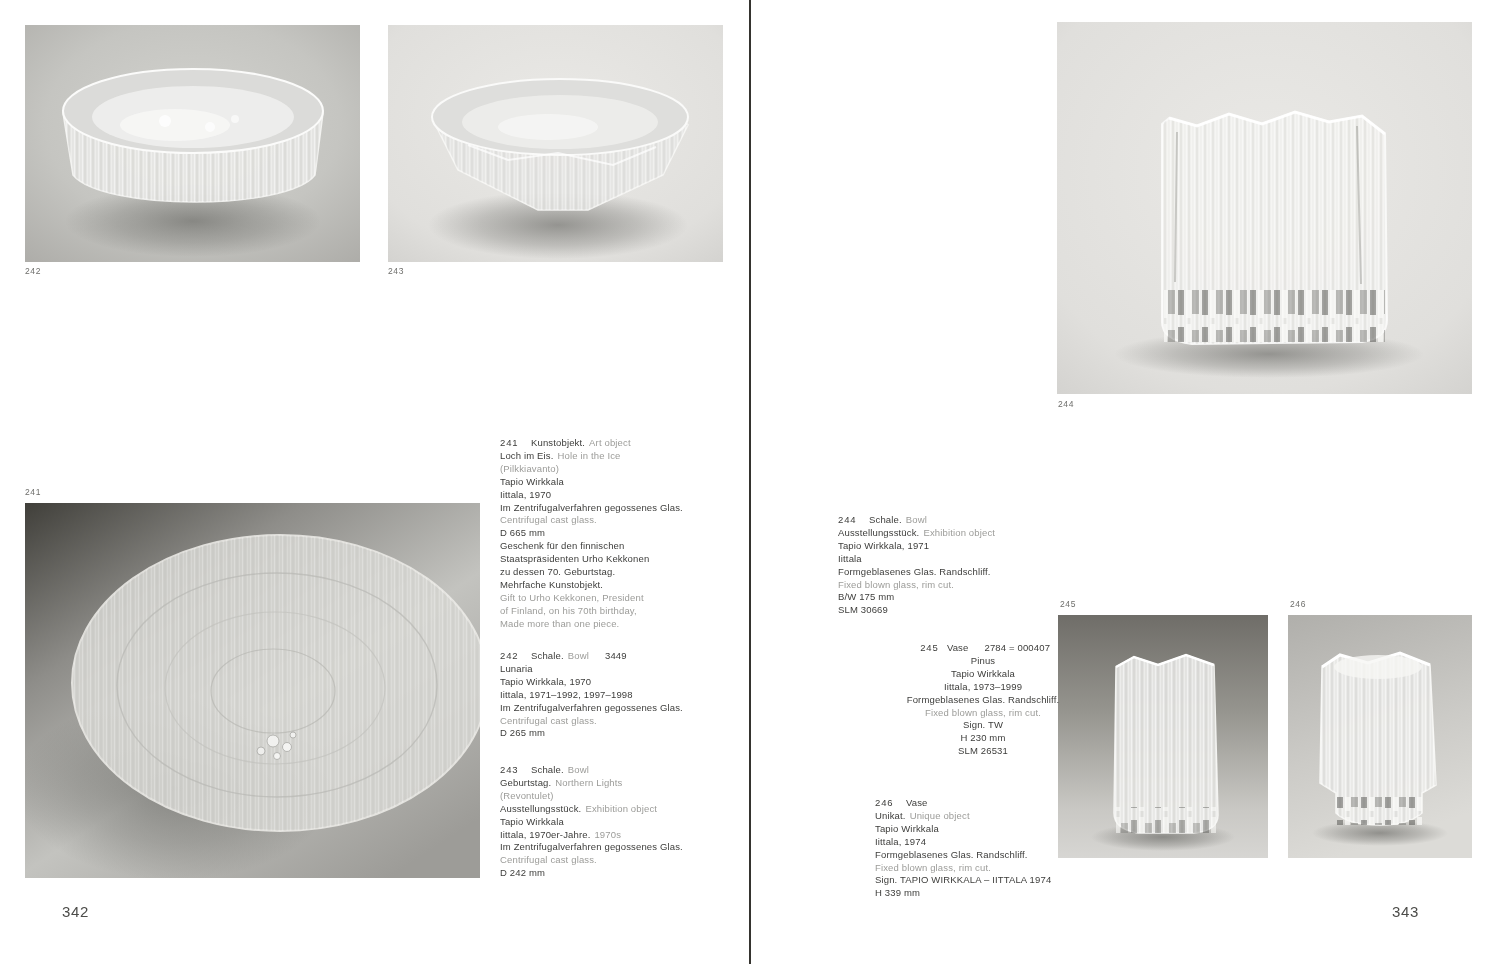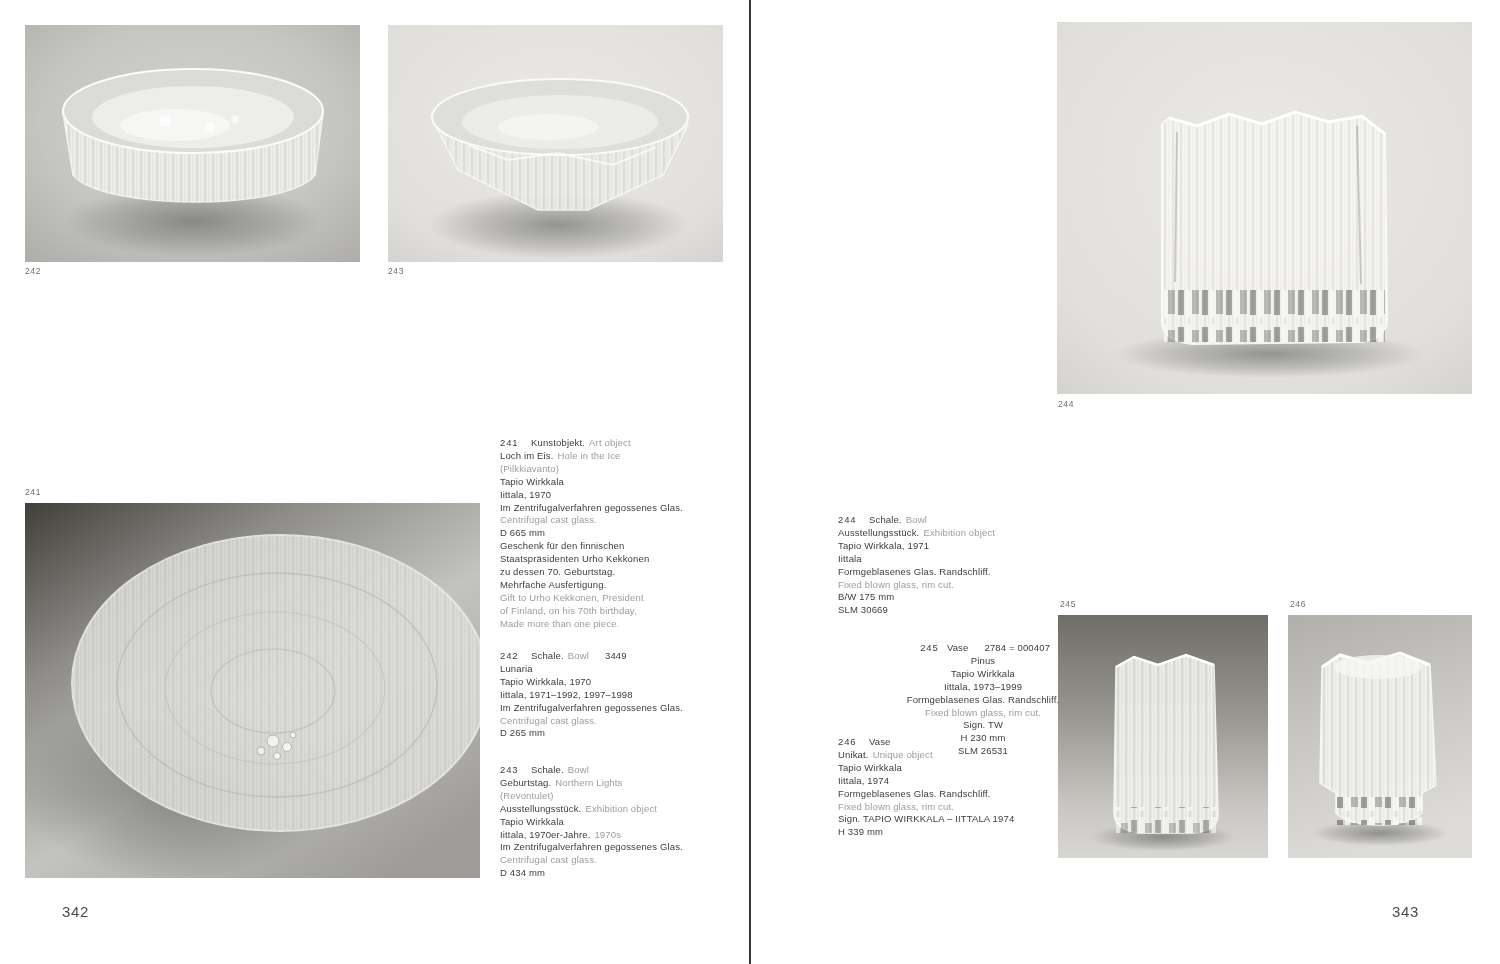--- a/index.html
+++ b/index.html
@@ -12,21 +12,21 @@
   .pagenum{position:absolute;font-size:15px;color:#4c4c49;letter-spacing:0.6px;}
   .col{position:absolute;top:0;width:290px;height:964px;}
   .col-left{left:500px;}
   .col-right{left:838px;}
   .entry{position:absolute;left:0;width:290px;}
   .col-left .entry:nth-child(1){top:437px;}
   .col-left .entry:nth-child(2){top:650px;}
   .col-left .entry:nth-child(3){top:764px;}
   .col-right .entry:nth-child(1){top:514px;}
   .col-right .entry:nth-child(2){top:642px;text-align:center;}
-  .col-right .entry:nth-child(3){top:736px;}
+  .col-right .entry:nth-child(3){top:797px;margin-left:37px;}
   .line{font-size:9.5px;line-height:12.9px;letter-spacing:0.15px;white-space:nowrap;}
   .line span + span{margin-left:4px;}
   .seg-dark{color:#3d3d3b;}
   .seg-light{color:#9c9c99;}
   .num{display:inline-block;min-width:27px;letter-spacing:0.9px;color:#3d3d3b;}
   .gap{margin-left:16px !important;}
 </style>
 </head>
 <body>
 
@@ -134,21 +134,21 @@
         <div class="line"><span class="seg-dark">Loch im Eis.</span><span class="seg-light">Hole in the Ice</span></div>
         <div class="line"><span class="seg-light">(Pilkkiavanto)</span></div>
         <div class="line"><span class="seg-dark">Tapio Wirkkala</span></div>
         <div class="line"><span class="seg-dark">Iittala, 1970</span></div>
         <div class="line"><span class="seg-dark">Im Zentrifugalverfahren gegossenes Glas.</span></div>
         <div class="line"><span class="seg-light">Centrifugal cast glass.</span></div>
         <div class="line"><span class="seg-dark">D 665 mm</span></div>
         <div class="line"><span class="seg-dark">Geschenk für den finnischen</span></div>
         <div class="line"><span class="seg-dark">Staatspräsidenten Urho Kekkonen</span></div>
         <div class="line"><span class="seg-dark">zu dessen 70. Geburtstag.</span></div>
-        <div class="line"><span class="seg-dark">Mehrfache Ausfertigung.</span></div>
+        <div class="line"><span class="seg-dark">Mehrfache Kunstobjekt.</span></div>
         <div class="line"><span class="seg-light">Gift to Urho Kekkonen, President</span></div>
         <div class="line"><span class="seg-light">of Finland, on his 70th birthday,</span></div>
         <div class="line"><span class="seg-light">Made more than one piece.</span></div>
       </div>
       <div class="entry">
         <div class="line"><span class="num">242</span><span class="seg-dark">Schale.</span><span class="seg-light">Bowl</span><span class="seg-dark gap">3449</span></div>
         <div class="line"><span class="seg-dark">Lunaria</span></div>
         <div class="line"><span class="seg-dark">Tapio Wirkkala, 1970</span></div>
         <div class="line"><span class="seg-dark">Iittala, 1971–1992, 1997–1998</span></div>
         <div class="line"><span class="seg-dark">Im Zentrifugalverfahren gegossenes Glas.</span></div>
@@ -157,21 +157,21 @@
       </div>
       <div class="entry">
         <div class="line"><span class="num">243</span><span class="seg-dark">Schale.</span><span class="seg-light">Bowl</span></div>
         <div class="line"><span class="seg-dark">Geburtstag.</span><span class="seg-light">Northern Lights</span></div>
         <div class="line"><span class="seg-light">(Revontulet)</span></div>
         <div class="line"><span class="seg-dark">Ausstellungsstück.</span><span class="seg-light">Exhibition object</span></div>
         <div class="line"><span class="seg-dark">Tapio Wirkkala</span></div>
         <div class="line"><span class="seg-dark">Iittala, 1970er-Jahre.</span><span class="seg-light">1970s</span></div>
         <div class="line"><span class="seg-dark">Im Zentrifugalverfahren gegossenes Glas.</span></div>
         <div class="line"><span class="seg-light">Centrifugal cast glass.</span></div>
-        <div class="line"><span class="seg-dark">D 434 mm</span></div>
+        <div class="line"><span class="seg-dark">D 242 mm</span></div>
       </div>
     </div>
 
   <span class="pagenum" style="left:62px;top:903px;">342</span>
 
   <div class="gutter"></div>
 
   <div class="photo" style="left:1057px;top:22px;width:415px;height:372px;">
     <svg width="415" height="372" viewBox="0 0 415 372">
       <rect width="415" height="372" fill="url(#bgPale)"></rect>

